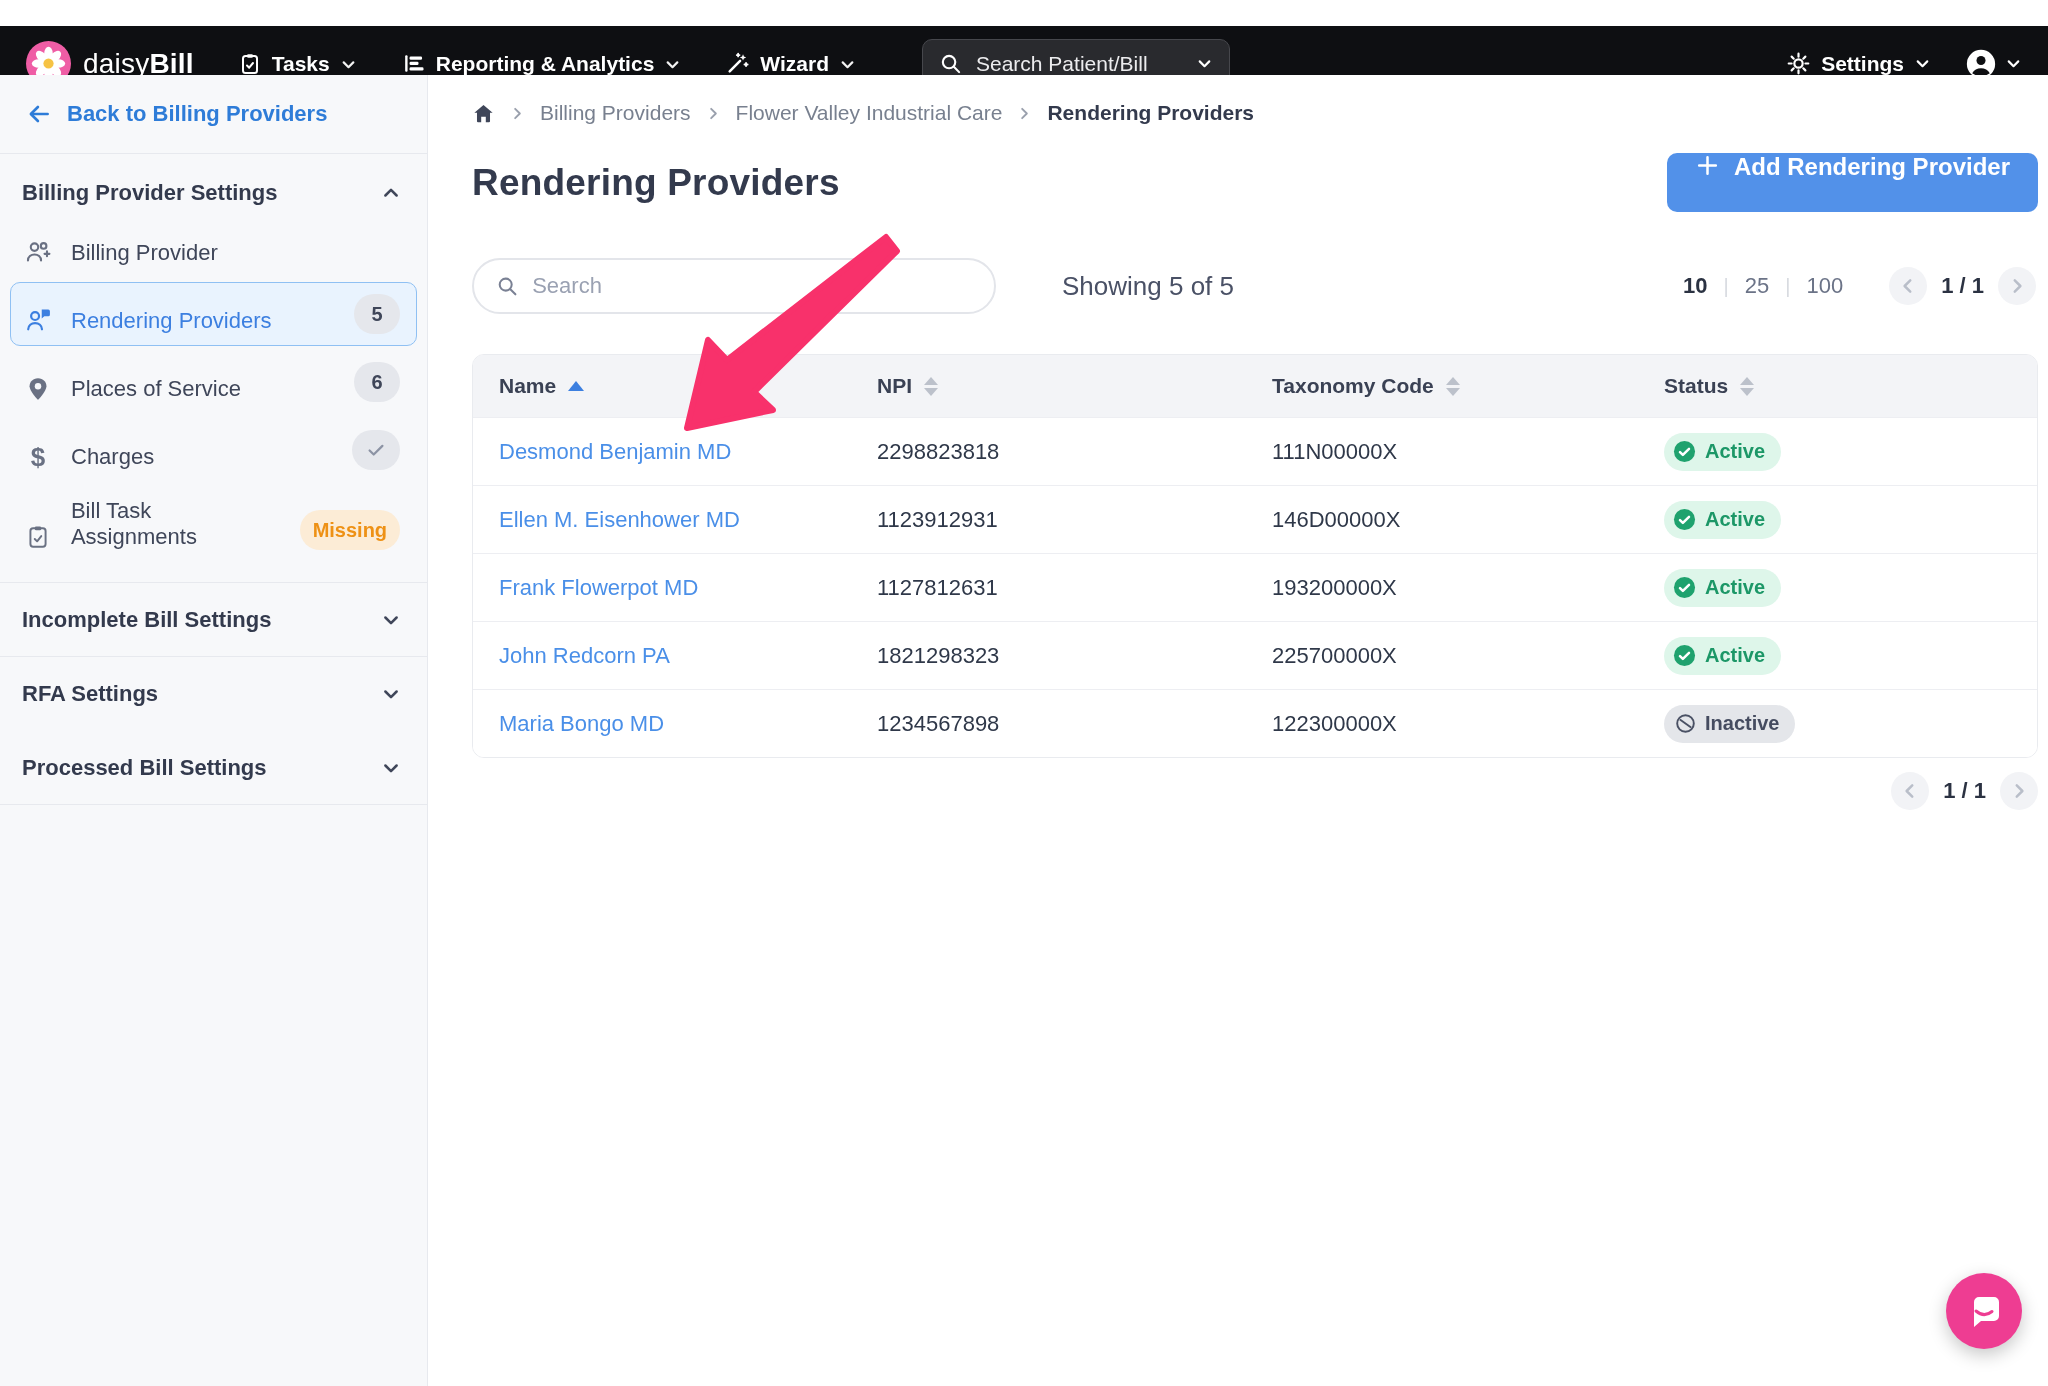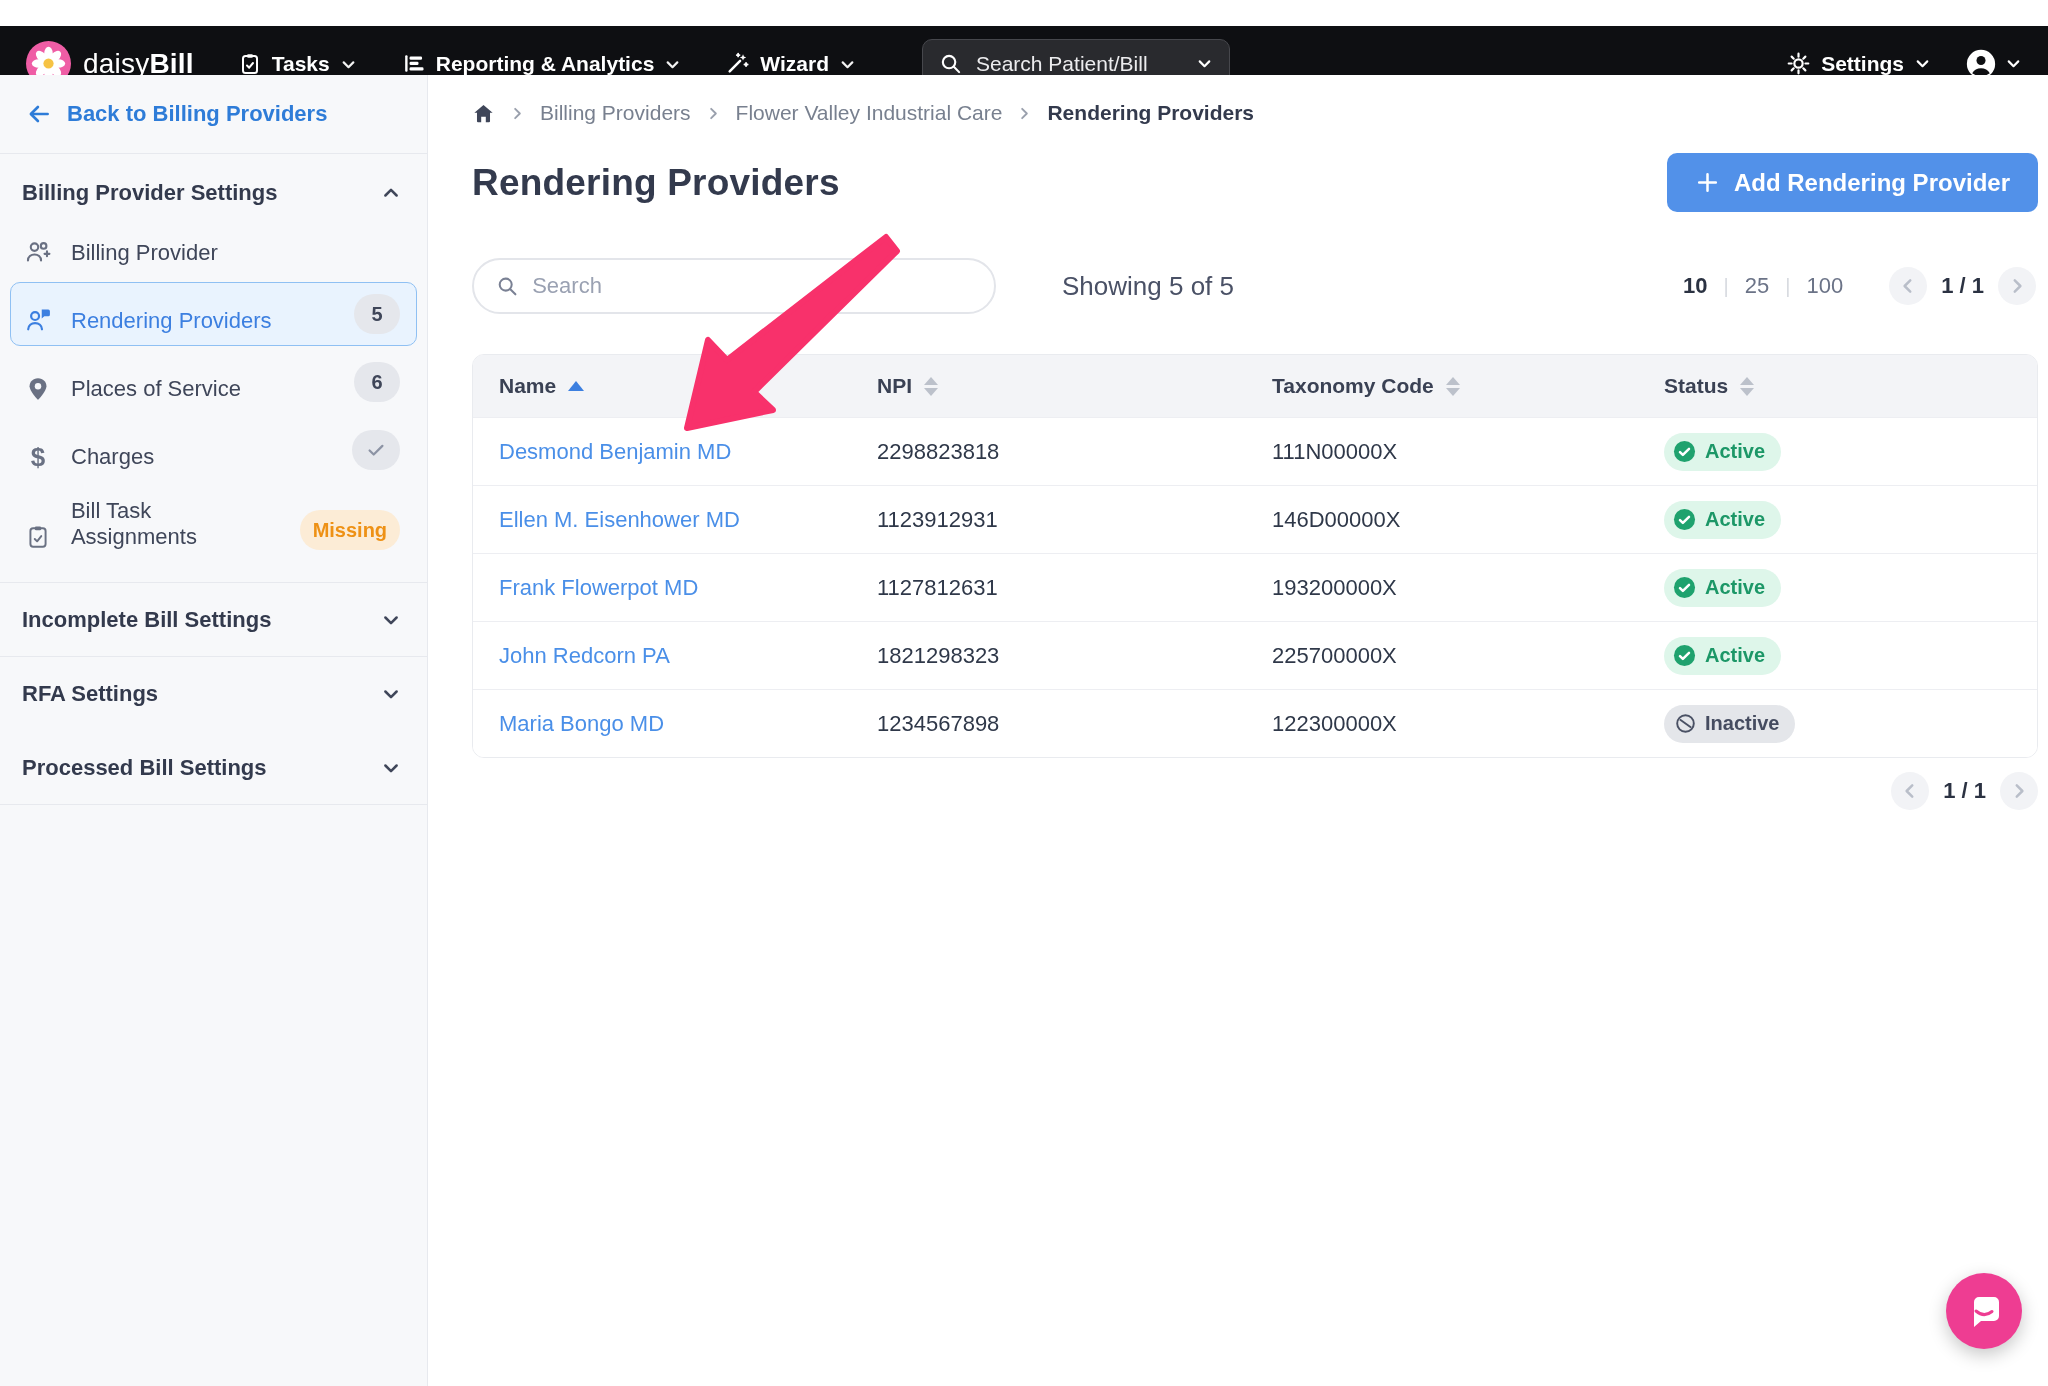--- a/index.html
+++ b/index.html
@@ -49,21 +49,21 @@
 
   
   .main { position: absolute; top: 75px; left: 428px; width: 1620px; height: 1311px; background: #fff;
           padding: 26px 10px 0 44px; }
   .breadcrumb { display: flex; align-items: center; gap: 15px; font-size: 21px; color: #78808f; }
   .breadcrumb .crumb { cursor: pointer; }
   .breadcrumb .crumb.current { color: #333a4d; font-weight: 700; cursor: default; }
   .breadcrumb .bc-sep { color: #9aa0ad; margin-top: 1px; }
   .title-row { margin-top: 28px; display: flex; align-items: center; justify-content: space-between; }
   .page-title { font-size: 37px; font-weight: 700; color: #333a4d; letter-spacing: .2px; }
-  .add-btn { display: inline-flex; align-items: center; gap: 14px; height: 59px; padding: 0 28px;
+  .add-btn { display: inline-flex; align-items: flex-start; gap: 14px; height: 59px; padding: 0 28px;
              background: #5291e9; border: none; border-radius: 10px; color: #fff; font-weight: 700;
              font-size: 24px; cursor: pointer; font-family: inherit; }
   .toolbar { margin-top: 46px; display: flex; align-items: center; }
   .tb-search { width: 524px; height: 56px; border: 2px solid #e3e5ea; border-radius: 28px; display: flex;
                align-items: center; gap: 14px; padding: 0 22px; background: #fff; }
   .tb-search input { border: none; outline: none; font-size: 22px; color: #3f4659; width: 100%;
                      font-family: inherit; background: transparent; }
   .tb-search input::placeholder { color: #9aa1b2; }
   .showing { margin-left: 66px; font-size: 26px; color: #4a5166; }
   .right-cluster { margin-left: auto; display: flex; align-items: center; gap: 16px; padding-right: 2px; }

